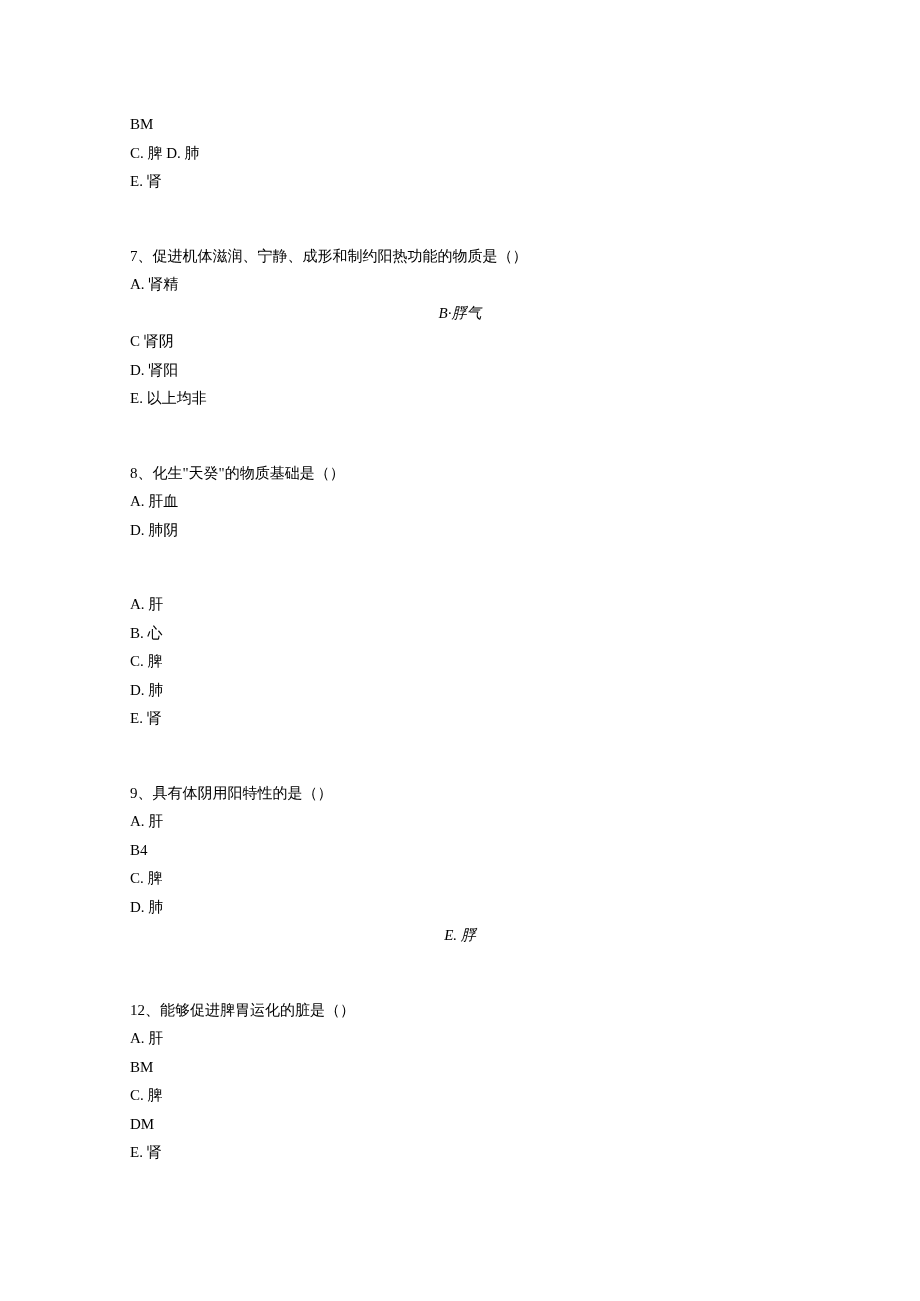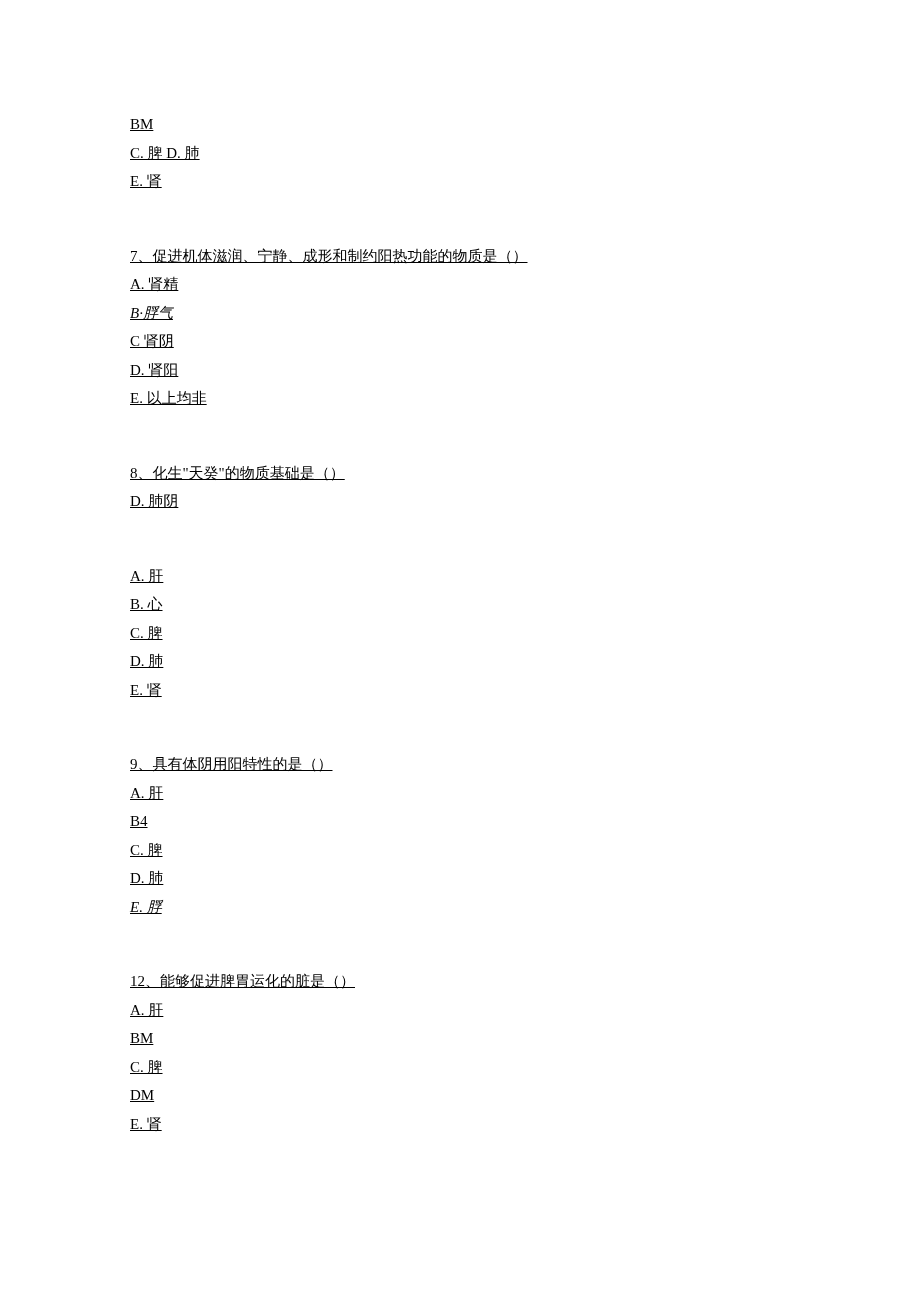--- a/index.html
+++ b/index.html
@@ -11,27 +11,27 @@
       background: #ffffff;
       font-family: "SimSun", "宋体", serif;
       font-size: 15px;
       line-height: 1.9;
       color: #000000;
       padding: 110px 130px 60px 130px;
       width: 920px;
     }
     .question-block {
       margin-bottom: 46px;
-      text-decoration: underline;
     }
     .line {
       display: block;
     }
     .italic-cn {
       font-style: italic;
+      text-align: center;
     }
   </style>
 </head>
 <body>
 
 <div id="content">
     <div class="question-block">
       <span class="line">BM</span>
       <span class="line">C. 脾 D. 肺</span>
       <span class="line">E. 肾</span>
@@ -39,20 +39,21 @@
     <div class="question-block">
       <span class="line">7、促进机体滋润、宁静、成形和制约阳热功能的物质是（）</span>
       <span class="line">A. 肾精</span>
       <span class="line italic-cn">B·脬气</span>
       <span class="line">C 肾阴</span>
       <span class="line">D. 肾阳</span>
       <span class="line">E. 以上均非</span>
     </div>
     <div class="question-block">
       <span class="line">8、化生"天癸"的物质基础是（）</span>
+      <span class="line">A. 肝血</span>
       <span class="line">D. 肺阴</span>
     </div>
     <div class="question-block">
       <span class="line">A. 肝</span>
       <span class="line">B. 心</span>
       <span class="line">C. 脾</span>
       <span class="line">D. 肺</span>
       <span class="line">E. 肾</span>
     </div>
     <div class="question-block">

